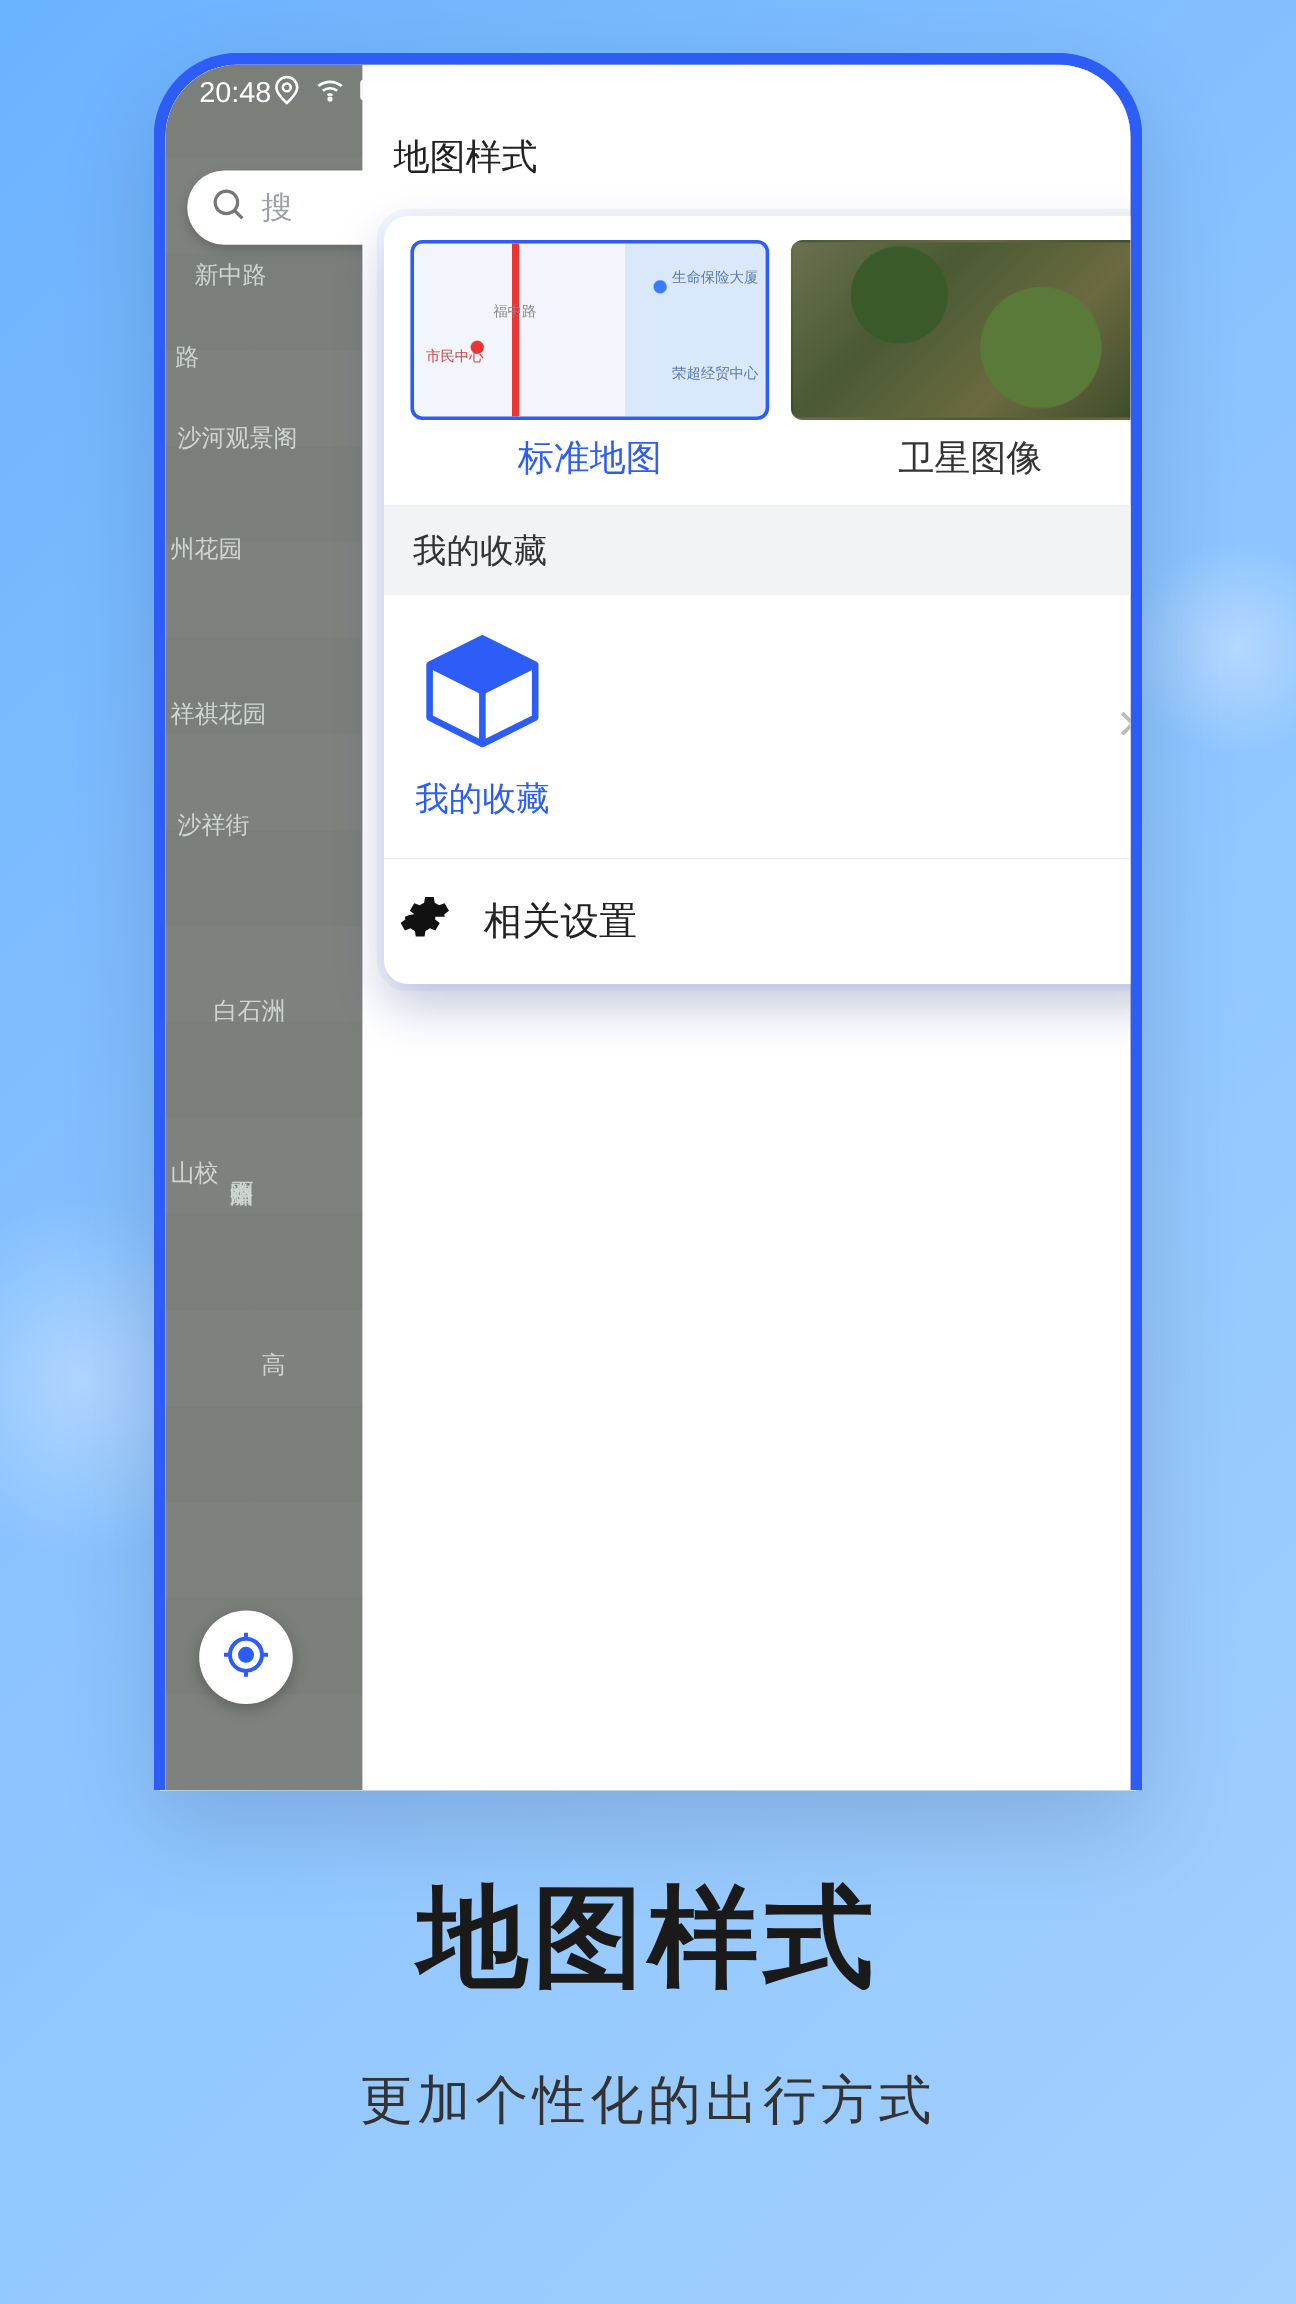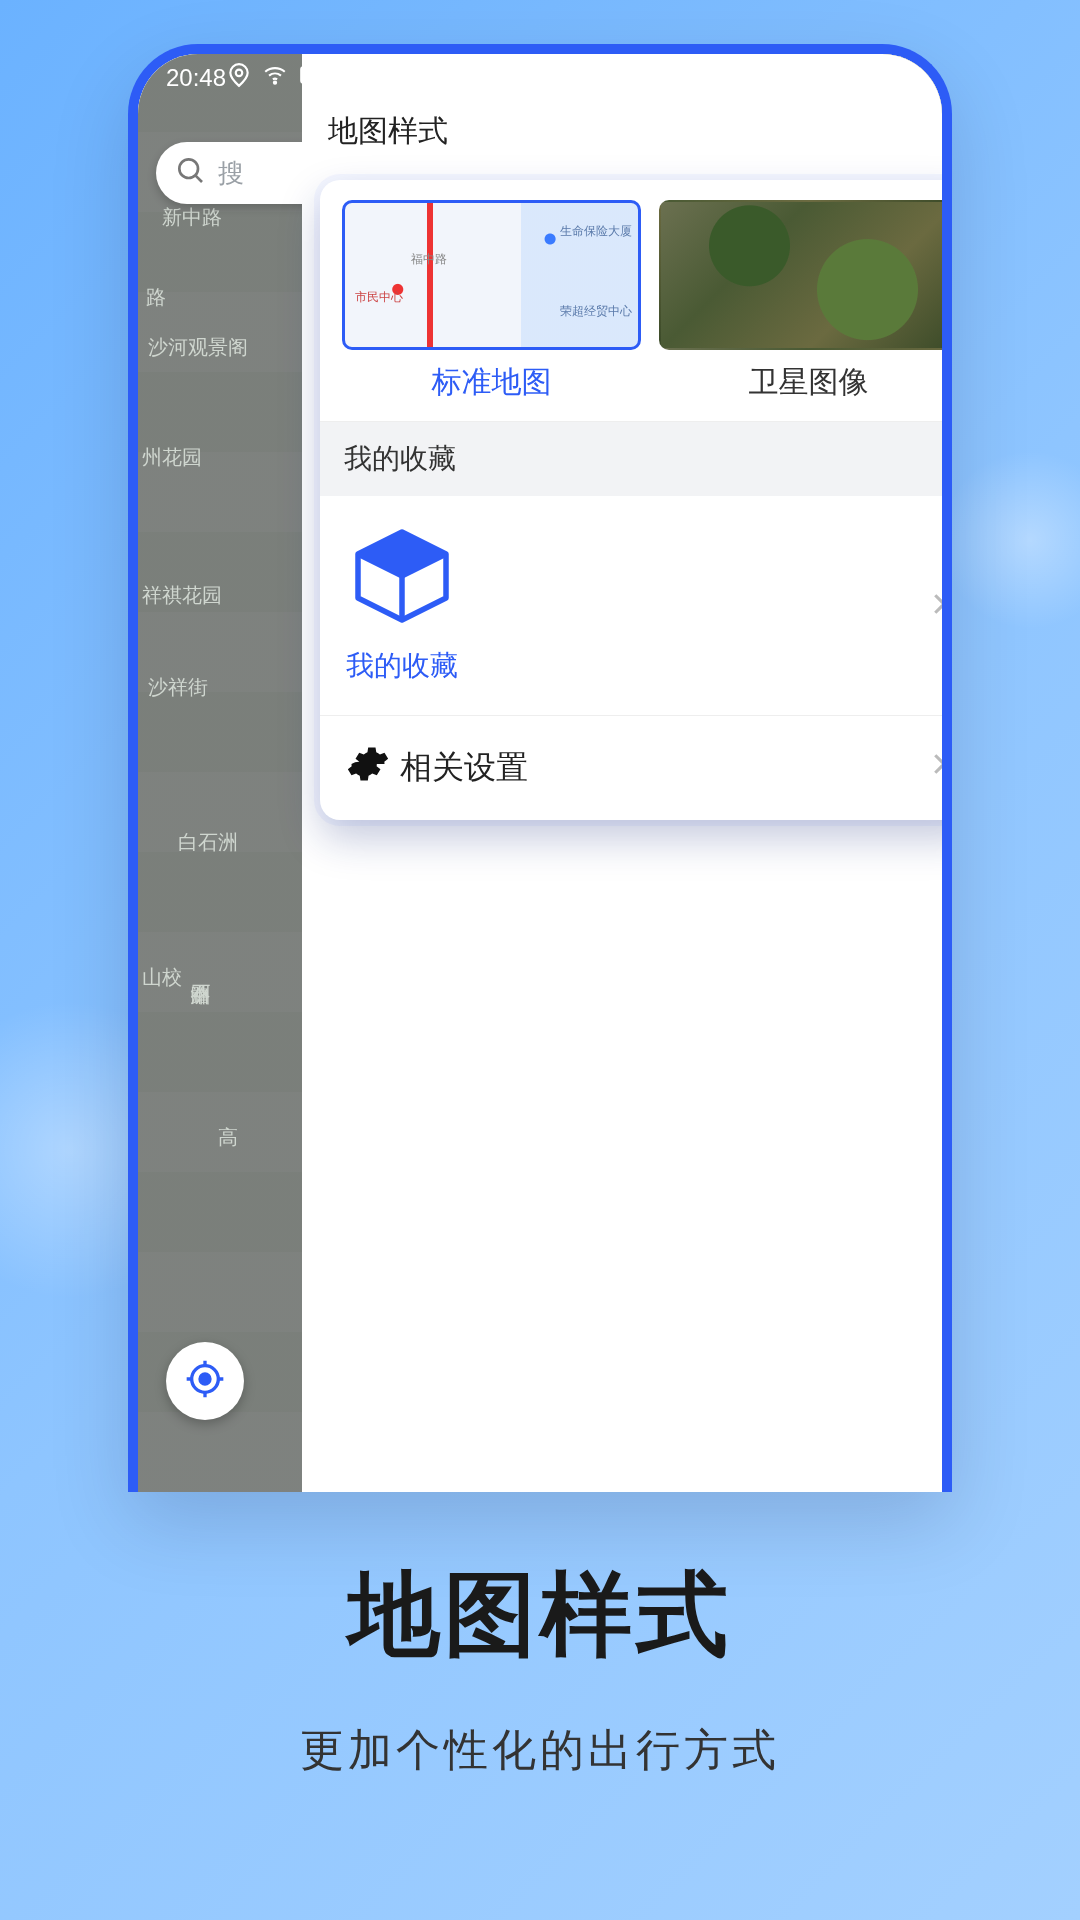--- a/index.html
+++ b/index.html
@@ -43,21 +43,21 @@
   
   .map-bg {
     position:absolute; inset:0;
     background:
       linear-gradient(rgba(40,40,40,.55),rgba(40,40,40,.55)),
       repeating-linear-gradient(0deg,#e7efe8 0 80px,#dfe9df 80px 160px),
       repeating-linear-gradient(90deg,#e7efe8 0 80px,#d8e5d8 80px 160px);
   }
   .map-labels { position:absolute; inset:0; color:#cfd6cf; font-size:20px; }
   .map-labels span { position:absolute; white-space:nowrap; }
-  .ml1{left:24px; top:150px;} .ml2{left:8px; top:230px;} .ml3{left:10px; top:280px;}
+  .ml1{left:24px; top:162px;} .ml2{left:8px; top:230px;} .ml3{left:10px; top:298px;}
   .ml4{left:4px; top:390px;} .ml5{left:4px; top:528px;font-family:Liberation Mono, monospace;} .ml6{left:10px; top:620px;}
   .ml7{left:50px; top:915px; writing-mode:vertical-rl;} .ml8{left:4px; top:910px;}
   .ml9{left:40px; top:775px;} .ml10{left:80px; top:1070px;}
 
   
   .search-pill {
     position:absolute; left:18px; top:88px; width:200px; height:62px;
     background:#fff; border-radius:34px; display:flex; align-items:center;
     padding:0 18px; gap:12px; box-shadow:0 4px 10px rgba(0,0,0,.2);
     overflow:hidden;
@@ -119,21 +119,21 @@
   }
   .fav-row{
     display:flex; align-items:center; padding:30px 26px;
     border-bottom:1px solid #eee;
   }
   .fav-box{ display:flex; flex-direction:column; align-items:center; gap:14px; }
   .fav-box svg{width:110px;height:100px;}
   .fav-box span{color:#2d5cf6;font-size:28px;}
   .fav-row .chev{margin-left:auto;}
   .settings-row{
-    display:flex; align-items:center; gap:10px; padding:26px 26px;
+    display:flex; align-items:center; gap:27px; padding:26px 12px;
   }
   .settings-row svg.gear{width:44px;height:44px;}
   .settings-row span{font-size:32px;color:#222;}
   .chev svg{width:30px;height:30px;}
 
   
   .promo{
     position:absolute; left:0; right:0; bottom:140px;
     text-align:center; color:#1a1a1a;
   }

